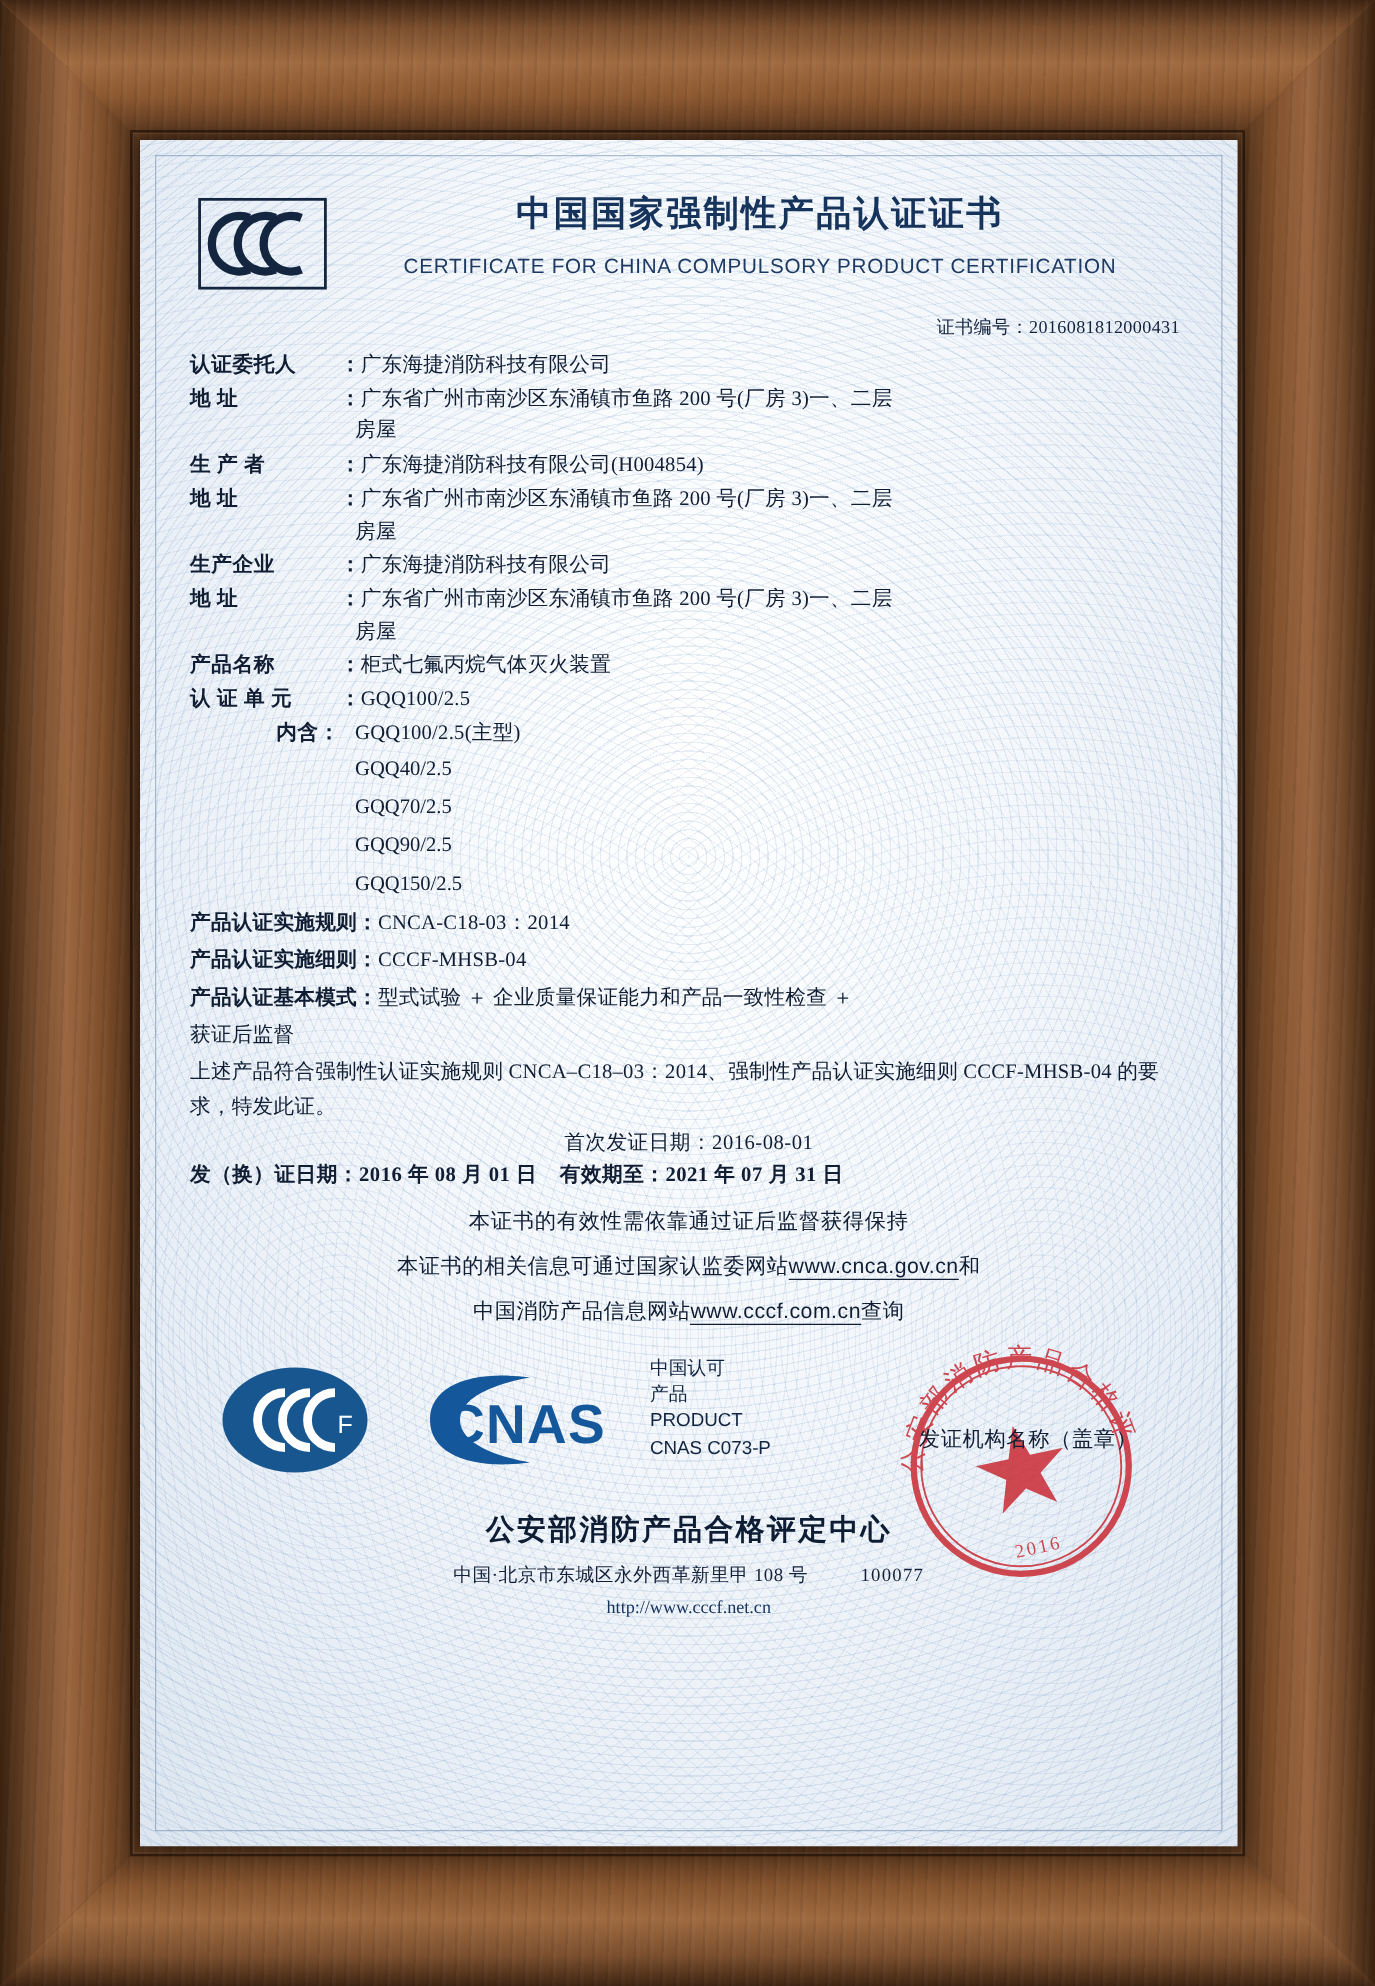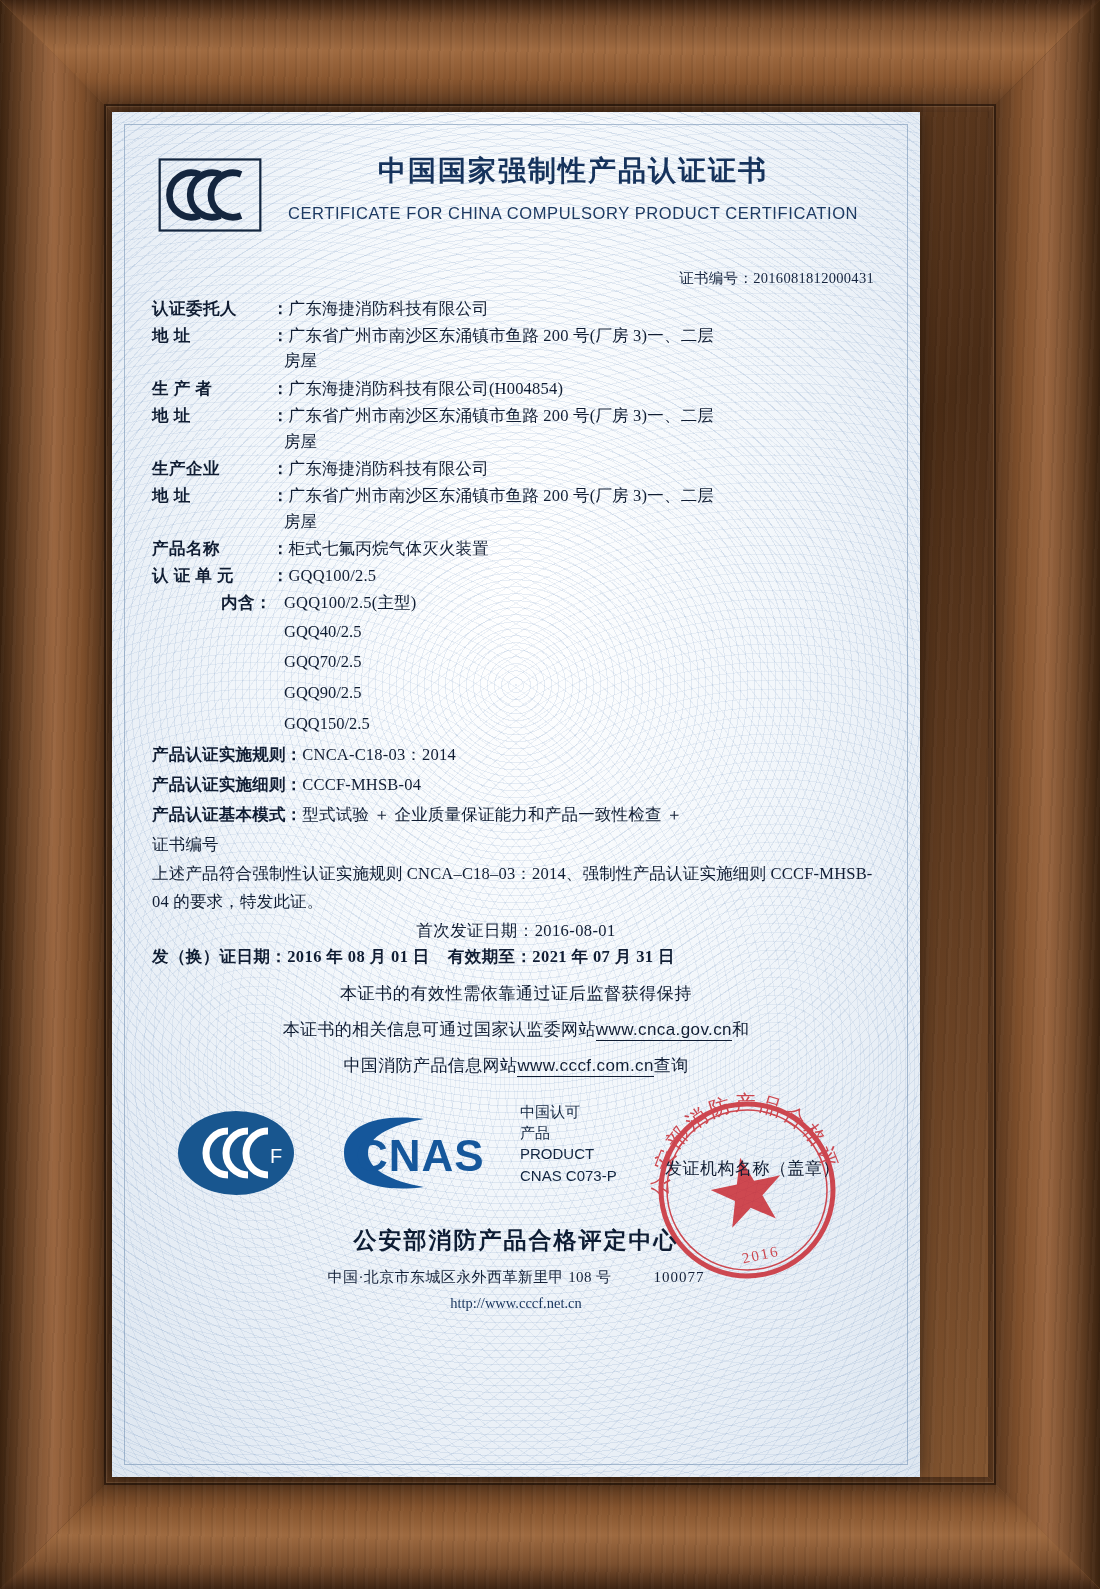--- a/index.html
+++ b/index.html
@@ -58,21 +58,21 @@
     position: absolute;
     top: 104px; left: 104px; right: 104px; bottom: 104px;
     border: 2px solid rgba(20,10,4,.55);
     box-shadow: 0 0 0 1px rgba(255,220,180,.12) inset;
   }
 
   
   .paper {
     position: absolute;
     top: 112px; left: 112px;
-    width: 808px; height: 1365px;
+    width: 878px; height: 1365px;
     box-sizing: border-box;
     background:
       radial-gradient(ellipse at 50% 35%, #ffffff 0%, #f3f7fb 45%, #e6edf5 78%, #dde6f0 100%);
     box-shadow: 0 0 18px rgba(0,0,0,.55);
     overflow: hidden;
   }
   .guilloche {
     position: absolute; inset: 0;
     background-image:
       repeating-radial-gradient(circle at 50% 42%, rgba(90,130,180,.14) 0 1px, rgba(255,255,255,0) 1px 7px),
@@ -120,21 +120,21 @@
     font-size: 16.5px;
     letter-spacing: .6px;
     color: #1d3a62;
     font-family: "Liberation Sans", sans-serif;
     margin-top: 14px;
   }
   .cert-no {
     text-align: right;
     font-size: 14.5px;
     color: #14233d;
-    margin-top: 25px;
+    margin-top: 8px;
     padding-right: 6px;
     letter-spacing: .3px;
   }
 
   
   .body {
     margin-top: 8px;
     color: #101d33;
   }
   .row {
@@ -376,21 +376,21 @@
 
         <div class="para">
           <b>产品认证实施规则</b><b>：</b><span>CNCA-C18-03：2014</span>
         </div>
         <div class="para">
           <b>产品认证实施细则</b><b>：</b><span>CCCF-MHSB-04</span>
         </div>
         <div class="para">
           <b>产品认证基本模式</b><b>：</b><span>型式试验 ＋ 企业质量保证能力和产品一致性检查 ＋</span>
         </div>
-        <div class="para">证书编号</div>
+        <div class="para">获证后监督</div>
 
         <div class="para">上述产品符合强制性认证实施规则 CNCA–C18–03：2014、强制性产品认证实施细则 CCCF-MHSB-04 的要求，特发此证。</div>
 
         <div class="center-line">
           <span>首次发证日期：</span><span>2016-08-01</span>
         </div>
 
         <div class="issue-row">
           <span>发（换）证日期：</span><span>2016 年 08 月 01 日</span>
           &nbsp;&nbsp;

